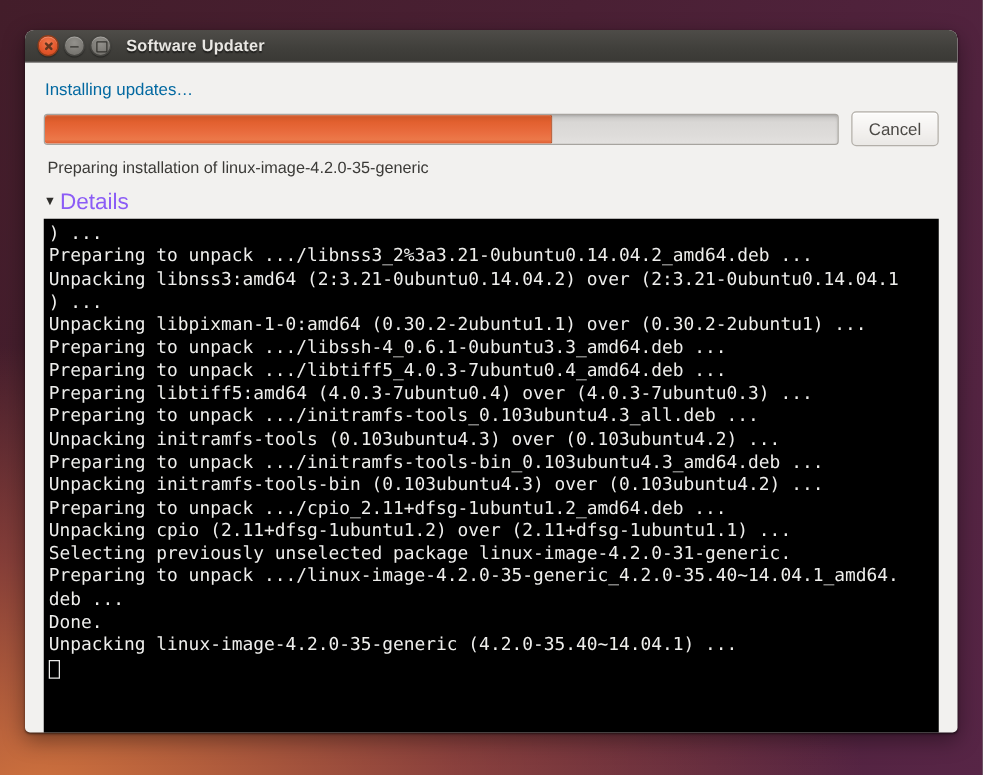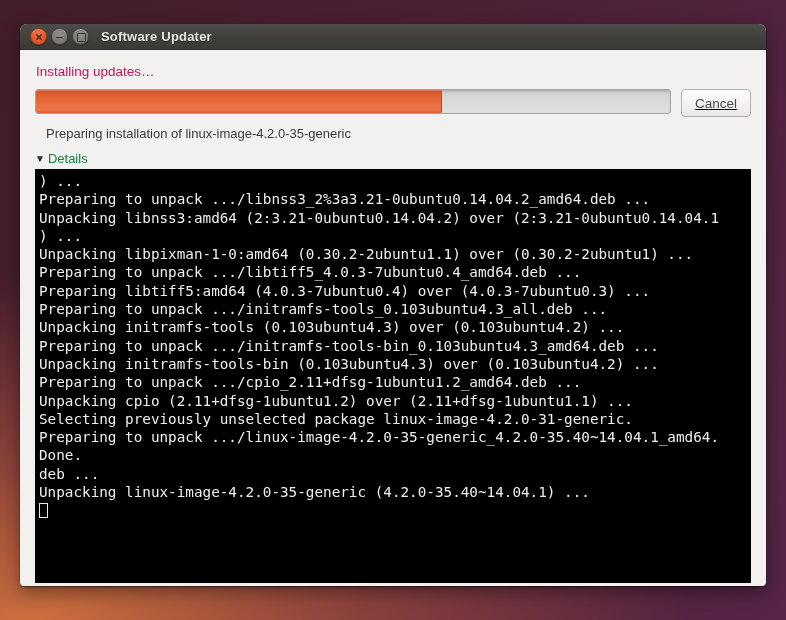--- a/index.html
+++ b/index.html
@@ -55,23 +55,23 @@
     content:""; position:absolute; left:4px; top:4px; width:7px; height:7px;
     border:1.6px solid #34332f; border-radius:1px;
   }
   .title {
     color:#e9e7e3; font-weight:bold; font-size:13px; margin-left:8px;
     text-shadow:0 1px 1px rgba(0,0,0,0.5); letter-spacing:0.2px;
   }
 
   
   .content { padding:0 15px; }
-  .heading { font-size:13.5px; color:#be185d; margin:14px 0 10px 1px; }
+  .heading { font-size:13.5px; color:#0369a1; margin:14px 0 10px 1px; }
 
-  .progress-row { display:flex; align-items:flex-start;text-decoration:underline; }
+  .progress-row { display:flex; align-items:center; }
   .progress-trough {
     flex:1; height:25px; border-radius:3px;
     background:linear-gradient(180deg,#c6c4c2 0%,#d9d7d5 25%,#dedcda 70%,#e3e1df 100%);
     border:1px solid #a7a49f;
     box-shadow:inset 0 1px 2px rgba(0,0,0,0.14);
     overflow:hidden; position:relative;
   }
   .progress-fill {
     height:100%; border-radius:2px;
     background:linear-gradient(180deg,#cd5526 0%,#e2602f 25%,#e96c3e 60%,#ec7849 85%,#de5c30 100%);
@@ -80,28 +80,28 @@
   }
   .cancel-btn {
     margin-left:10px; height:28px; padding:0 13px;
     font-family:"Liberation Sans", sans-serif; font-size:13.5px; color:#4b4945;
     background:linear-gradient(180deg,#fcfbfa 0%,#f3f1ef 55%,#eae8e5 100%);
     border:1px solid #b3afa9; border-radius:4px;
     box-shadow:inset 0 1px 0 #ffffff;
     cursor:pointer;
   }
 
-  .status { font-size:13px; color:#3b3a37; margin:9px 0 0 11px; }
+  .status { font-size:13px; color:#3b3a37; margin:9px 0 0 3px; }
 
   .details-row {
     display:flex; align-items:center; margin:10px 0 3px 0;
     cursor:pointer; width:fit-content;
   }
   .details-arrow { font-size:10px; color:#2f2e2b; margin-right:3px; line-height:1; }
-  .details-label { font-size:13px; color:#15803d; }
+  .details-label { font-size:18px; color:#8b5cf6; }
 
   
   .terminal {
     height:414px; background:#000000; overflow:hidden;
     padding:3px 4px;
     font-family:"DejaVu Sans Mono","Liberation Mono",monospace;
     font-size:14.3px; line-height:18.3px; color:#eeeeec;
   }
   .term-line { white-space:pre; }
   .terminal-cursor {
@@ -145,31 +145,32 @@
       <span class="details-label">Details</span>
     </div>
 
     <div class="terminal">
       <div>
           <div class="term-line">) ...</div>
           <div class="term-line">Preparing to unpack .../libnss3_2%3a3.21-0ubuntu0.14.04.2_amd64.deb ...</div>
           <div class="term-line">Unpacking libnss3:amd64 (2:3.21-0ubuntu0.14.04.2) over (2:3.21-0ubuntu0.14.04.1</div>
           <div class="term-line">) ...</div>
           <div class="term-line">Unpacking libpixman-1-0:amd64 (0.30.2-2ubuntu1.1) over (0.30.2-2ubuntu1) ...</div>
+          <div class="term-line">Preparing to unpack .../libssh-4_0.6.1-0ubuntu3.3_amd64.deb ...</div>
           <div class="term-line">Preparing to unpack .../libtiff5_4.0.3-7ubuntu0.4_amd64.deb ...</div>
           <div class="term-line">Preparing libtiff5:amd64 (4.0.3-7ubuntu0.4) over (4.0.3-7ubuntu0.3) ...</div>
           <div class="term-line">Preparing to unpack .../initramfs-tools_0.103ubuntu4.3_all.deb ...</div>
           <div class="term-line">Unpacking initramfs-tools (0.103ubuntu4.3) over (0.103ubuntu4.2) ...</div>
           <div class="term-line">Preparing to unpack .../initramfs-tools-bin_0.103ubuntu4.3_amd64.deb ...</div>
           <div class="term-line">Unpacking initramfs-tools-bin (0.103ubuntu4.3) over (0.103ubuntu4.2) ...</div>
           <div class="term-line">Preparing to unpack .../cpio_2.11+dfsg-1ubuntu1.2_amd64.deb ...</div>
           <div class="term-line">Unpacking cpio (2.11+dfsg-1ubuntu1.2) over (2.11+dfsg-1ubuntu1.1) ...</div>
           <div class="term-line">Selecting previously unselected package linux-image-4.2.0-31-generic.</div>
           <div class="term-line">Preparing to unpack .../linux-image-4.2.0-35-generic_4.2.0-35.40~14.04.1_amd64.</div>
+          <div class="term-line">deb ...</div>
           <div class="term-line">Done.</div>
-          <div class="term-line">deb ...</div>
           <div class="term-line">Unpacking linux-image-4.2.0-35-generic (4.2.0-35.40~14.04.1) ...</div>
         </div>
       <div class="terminal-cursor"></div>
     </div>
 
   </div>
 </div>
 
 </body></html>

